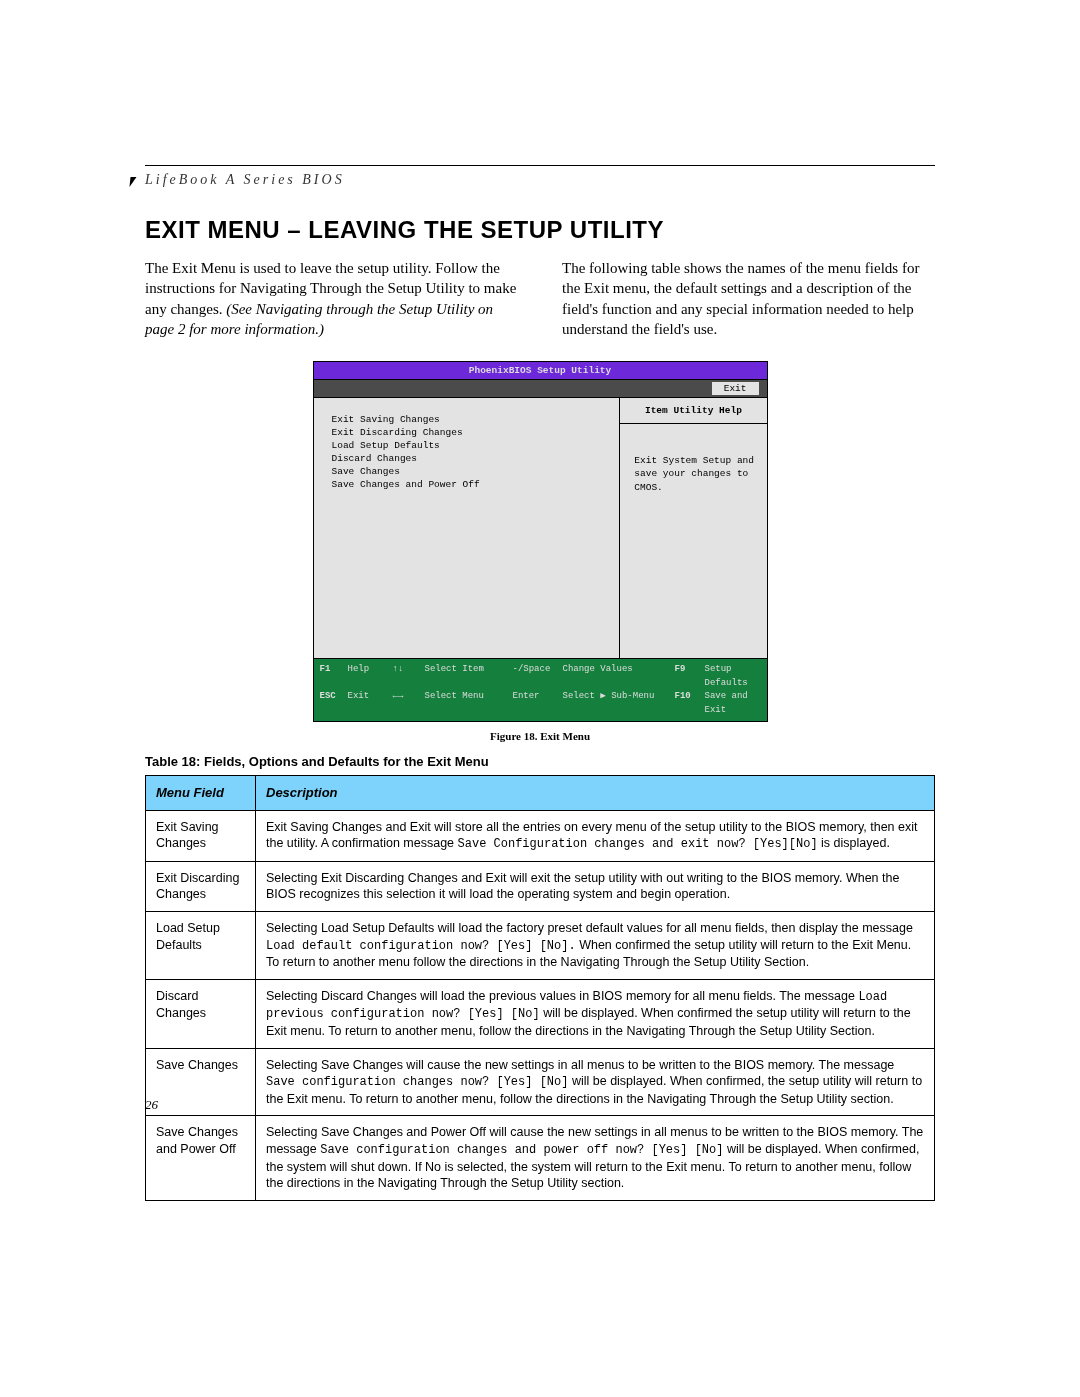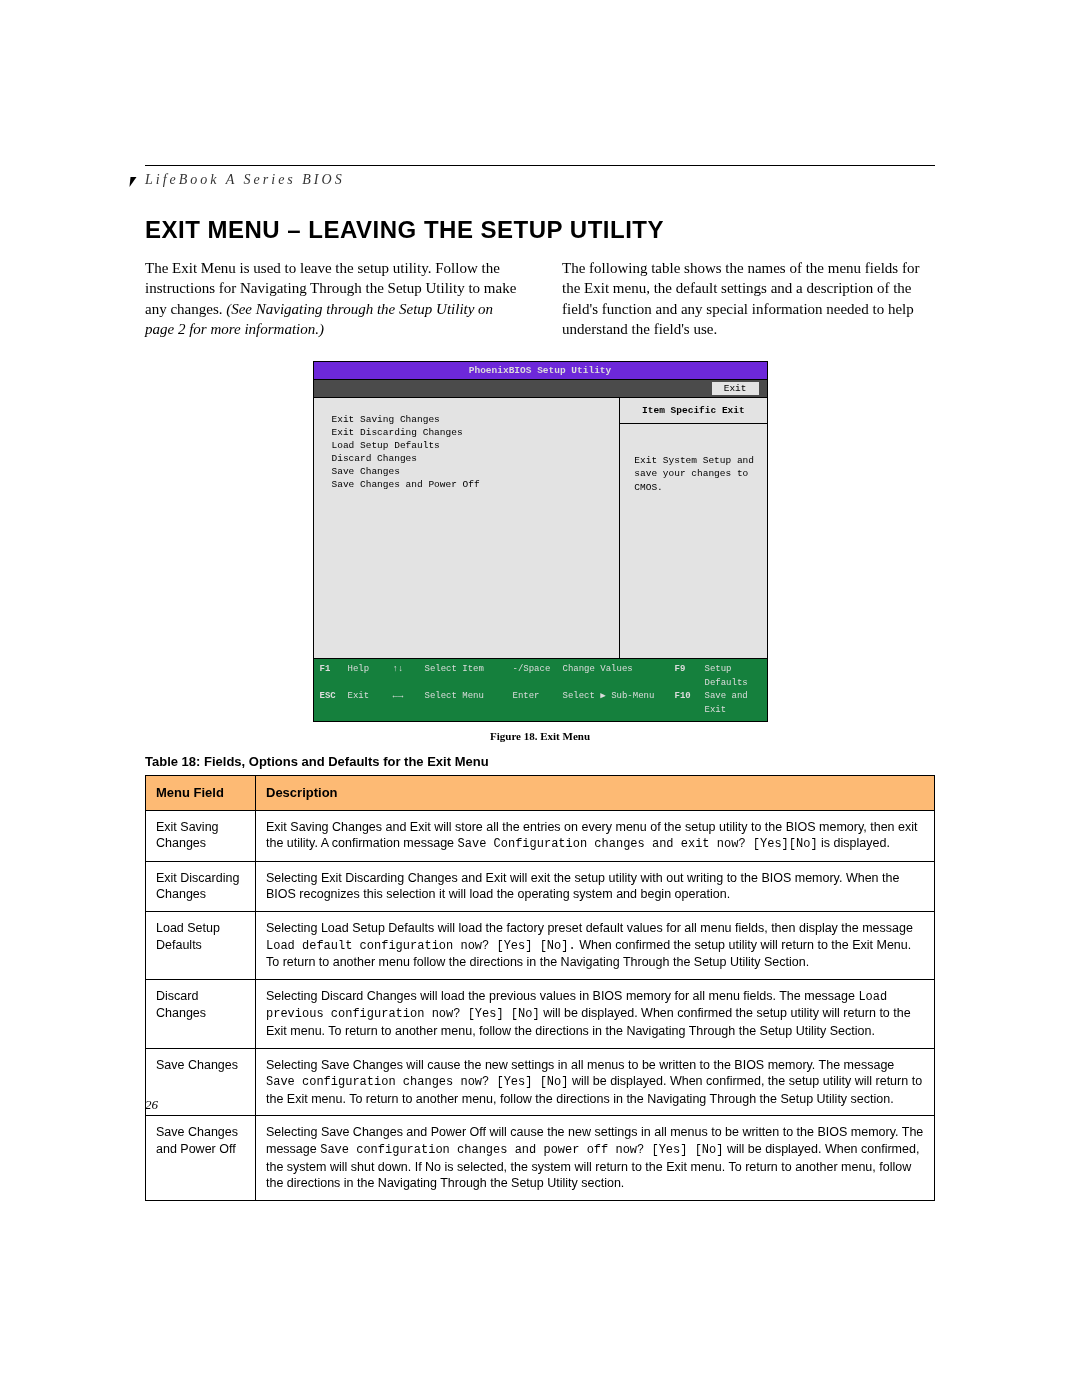--- a/index.html
+++ b/index.html
@@ -146,26 +146,27 @@
   }
 
   table.fields {
     width: 100%;
     border-collapse: collapse;
     font-family: Arial, Helvetica, sans-serif;
     font-size: 12.5px;
     line-height: 1.35;
   }
   table.fields th {
-    background: #fdba74;
+    background: #7dd3fc;
     text-align: left;
     padding: 8px 10px;
     border: 1px solid #000;
     font-weight: bold;
     font-size: 13px;
+    font-style: italic;
   }
   table.fields td {
     border: 1px solid #000;
     padding: 8px 10px;
     vertical-align: top;
   }
   table.fields td:first-child { width: 110px; }
   .mono { font-family: 'Courier New', monospace; font-size: 12px; }
 
   .page-num {
@@ -201,21 +202,21 @@
     <div class="bios-body">
       <div class="bios-left">
         <div>Exit Saving Changes</div>
         <div>Exit Discarding Changes</div>
         <div>Load Setup Defaults</div>
         <div>Discard Changes</div>
         <div>Save Changes</div>
         <div>Save Changes and Power Off</div>
       </div>
       <div class="bios-right">
-        <div class="bios-help-title">Item Specific Exit</div>
+        <div class="bios-help-title">Item Utility Help</div>
         <div class="bios-help-body">Exit System Setup and save your changes to CMOS.</div>
       </div>
     </div>
     <div class="bios-footer">
       <div class="fl">
         <span class="k">F1</span>
         <span class="l">Help</span>
         <span class="a">↑↓</span>
         <span class="al">Select Item</span>
         <span class="c">-/Space</span>

